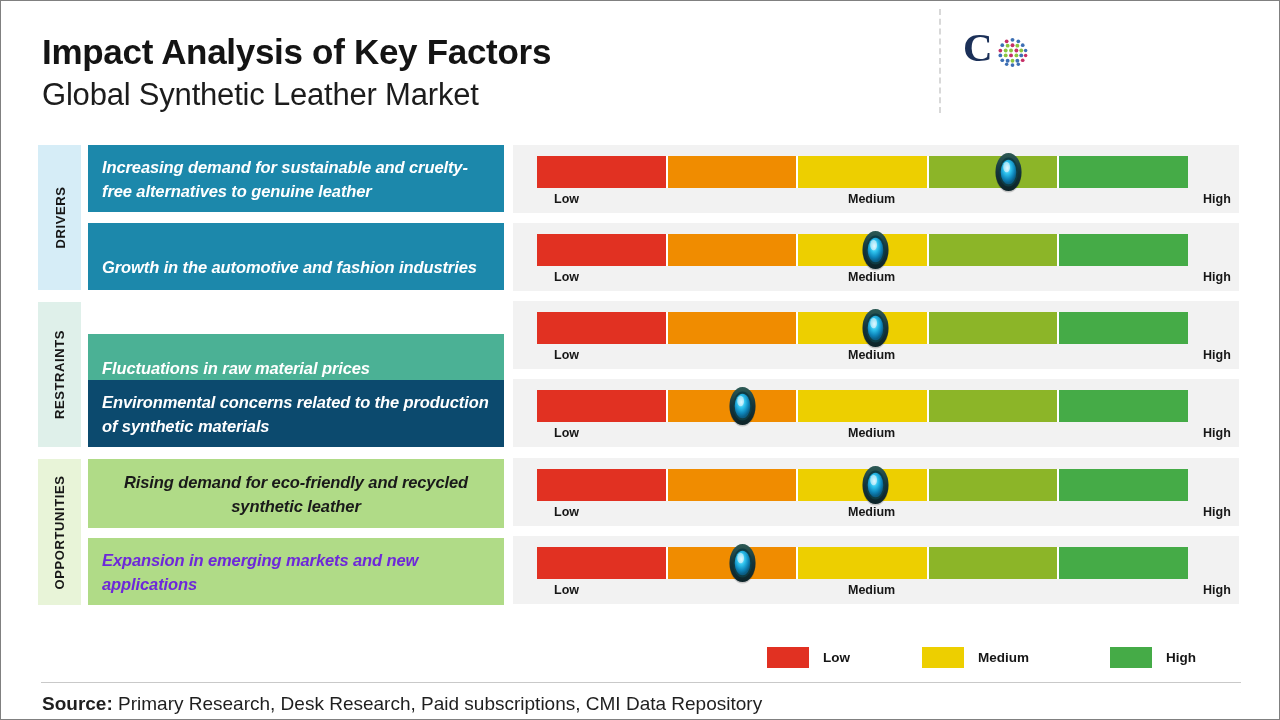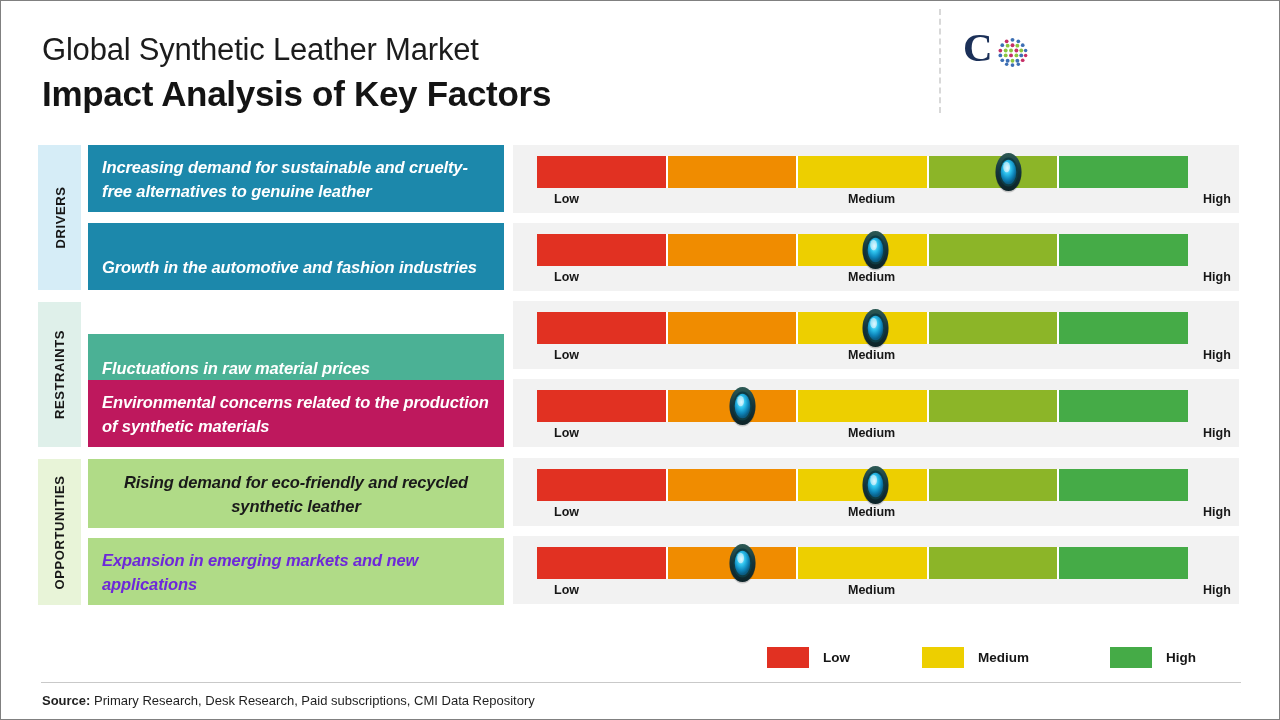--- a/index.html
+++ b/index.html
@@ -234,35 +234,35 @@
     left: 40px;
     top: 681px;
     width: 1200px;
     height: 1px;
     background: #c9c9c9;
   }
   #source {
     position: absolute;
     left: 41px;
     top: 692px;
-    font-size: 13px;
+    font-size: 19px;
     color: #1f1f1f;
     white-space: nowrap;
   }
   #source b { font-weight: bold; }
 </style>
 </head>
 <body>
 
 <div id="frame">
 
   <div id="header">
     <div id="title-block">
+      <div id="main-title">Impact Analysis of Key Factors</div>
       <div id="sub-title">Global Synthetic Leather Market</div>
-      <div id="main-title">Impact Analysis of Key Factors</div>
     </div>
 
     <div id="header-divider"></div>
 
     <div id="logo">
       <div id="logo-wordmark">
         <span id="logo-c">C</span>
         <span id="logo-globe">
           <svg viewBox="0 0 36 36" width="35" height="35" aria-hidden="true">
             <g>
@@ -316,21 +316,21 @@
   <div>
     <div class="factor-card" id="card-0" style="top: 144px; height: 67px; background: rgb(28, 136, 171);">
       <p style="color: rgb(255, 255, 255);">Increasing demand for sustainable and cruelty-free alternatives to genuine leather</p>
     </div>
     <div class="factor-card" id="card-1" style="top: 222px; height: 67px; background: rgb(28, 136, 171);">
       <p style="color: #ffffff; margin-top: 21px;">Growth in the automotive and fashion industries</p>
     </div>
     <div class="factor-card" id="card-2" style="top: 301px; height: 67px; background: rgb(75, 177, 149); margin-top: 32px;">
       <p style="color: rgb(255, 255, 255);">Fluctuations in raw material prices</p>
     </div>
-    <div class="factor-card" id="card-3" style="top: 379px; height: 67px; background: #be185d;">
+    <div class="factor-card" id="card-3" style="top: 379px; height: 67px; background: #0c4a6e;">
       <p style="color: rgb(255, 255, 255);">Environmental concerns related to the production of synthetic materials</p>
     </div>
     <div class="factor-card" id="card-4" style="top: 458px; height: 69px; background: rgb(176, 219, 135);">
       <p style="color: rgb(26, 26, 26); text-align: center;">Rising demand for eco-friendly and recycled synthetic leather</p>
     </div>
     <div class="factor-card" id="card-5" style="top: 537px; height: 67px; background: rgb(176, 219, 135);">
       <p style="color: #6d28d9;">Expansion in emerging markets and new applications</p>
     </div>
   </div>
 

